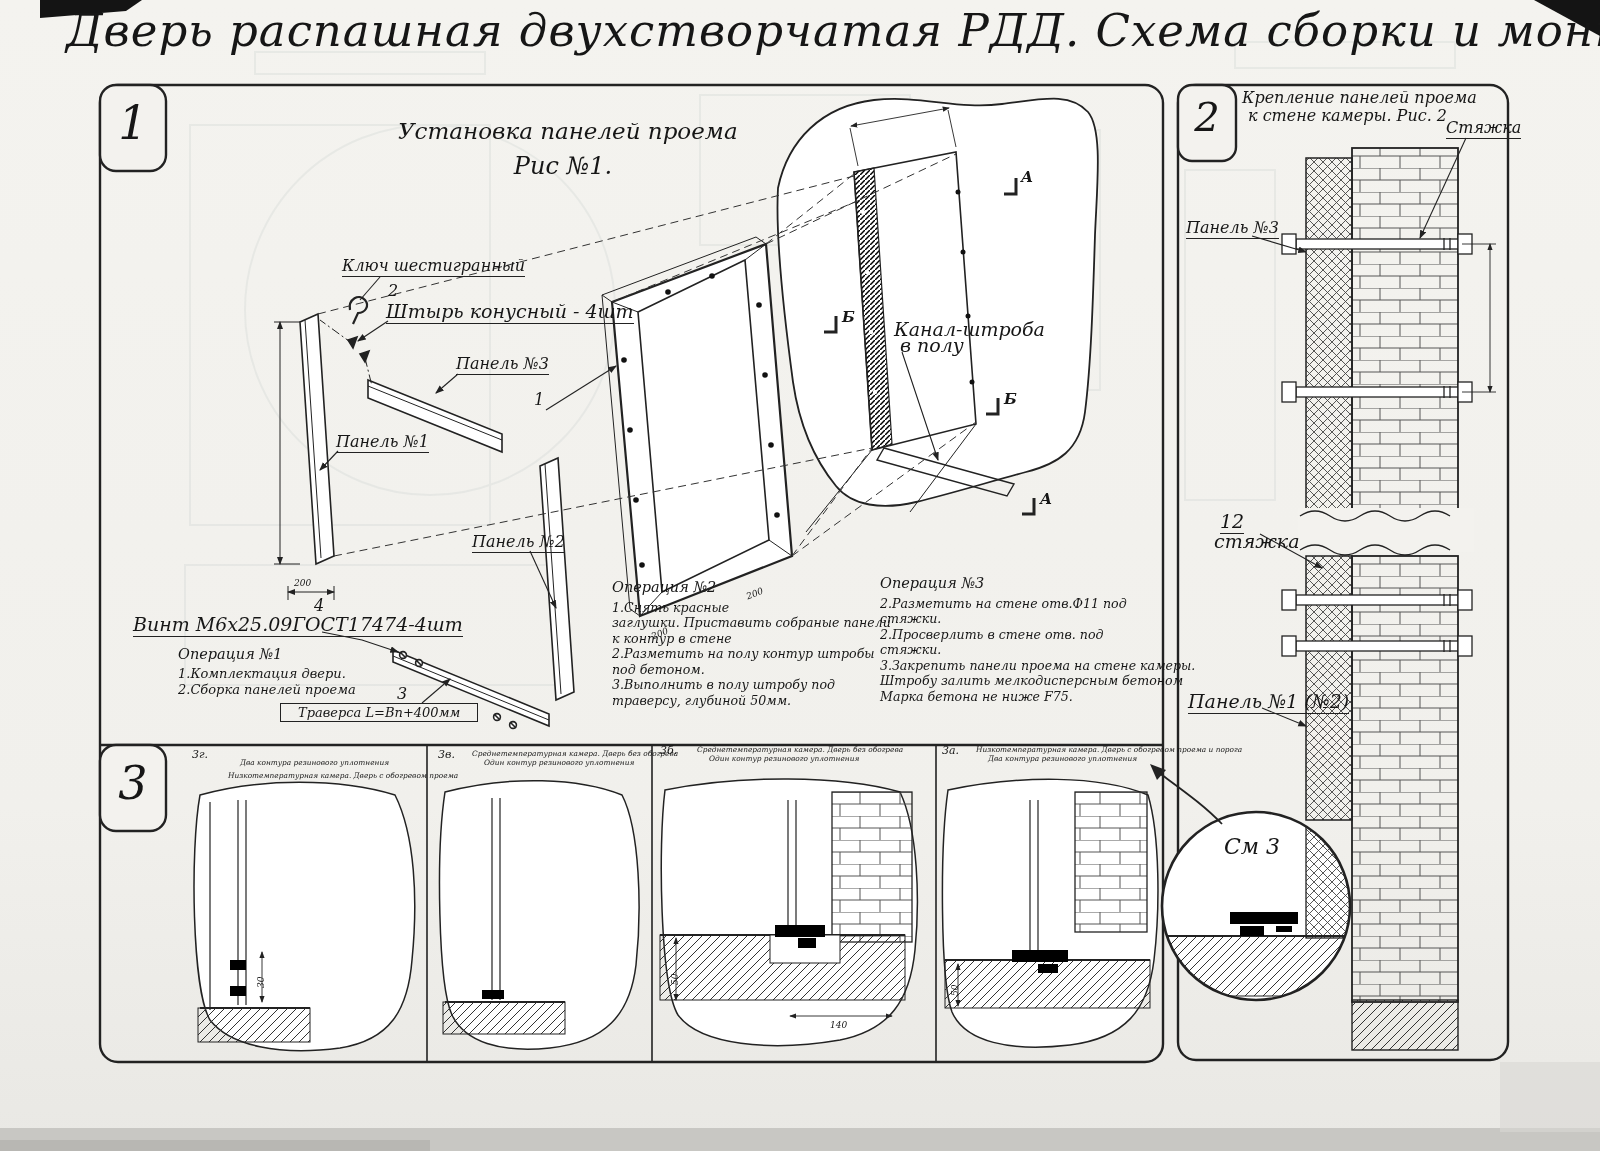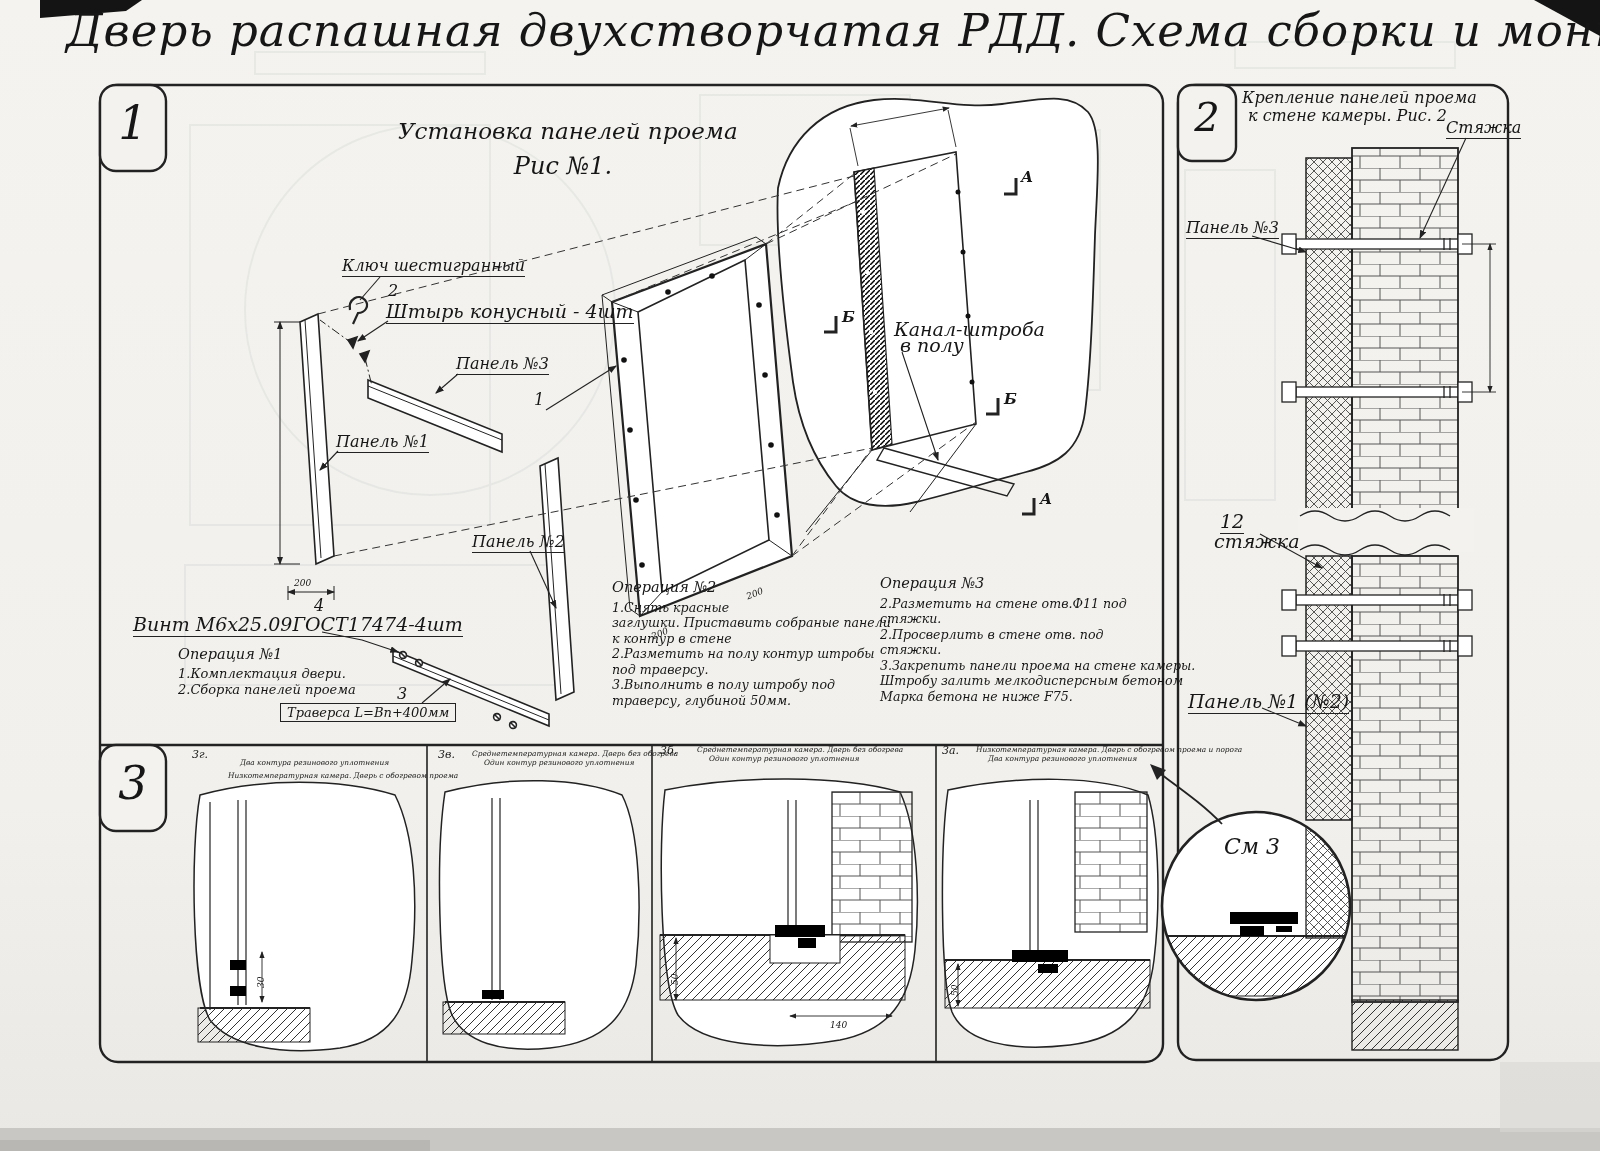--- a/index.html
+++ b/index.html
@@ -21,21 +21,21 @@
   .ops div{font-size:12.6px;line-height:15.5px}
   .ops .op-title{font-size:14.5px;margin-bottom:4px}
   .op1 div{font-size:13px;line-height:16px}
   .cap-id{font-size:11px}
   .cap{font-size:7.4px;line-height:8.8px}
   .dim{font-size:9px}
   .rot{transform:rotate(-90deg);transform-origin:left top}
   .tilt{transform:rotate(-21deg);transform-origin:left top}
   .mark{font-size:15px;font-weight:bold}
   .see{font-size:22px}
-  .trav-box{border:1.6px solid #222;padding:1px 6px;font-size:13px}
+  .trav-box{border:1.6px solid #222;padding:1px 17px;font-size:13px}
 </style>
 </head>
 <body>
 
 <svg class="art" width="1600" height="1151" viewBox="0 0 1600 1151">
   <defs>
     <marker id="arr" markerWidth="9" markerHeight="9" refX="7" refY="3" orient="auto-start-reverse">
       <path d="M0,0L8,3L0,6z" fill="#222"></path>
     </marker>
     <pattern id="hatch" width="9" height="9" patternUnits="userSpaceOnUse">
@@ -372,21 +372,21 @@
 
 <div class="t dim tilt" style="left:650px;top:632px">200</div>
 <div class="t dim tilt" style="left:745px;top:592px">200</div>
 
 <div class="t ops" style="left:612px;top:580px">
   <div class="op-title">Операция №2</div>
   <div>1.Снять красные</div>
   <div>заглушки. Приставить собраные панели</div>
   <div>к контур в стене</div>
   <div>2.Разметить на полу контур штробы</div>
-  <div>под траверсу.</div>
+  <div>под бетоном.</div>
   <div>3.Выполнить в полу штробу под</div>
   <div>траверсу, глубиной 50мм.</div>
 </div>
 
 <div class="t ops" style="left:880px;top:576px">
   <div class="op-title">Операция №3</div>
   <div>2.Разметить на стене отв.Ф11 под</div>
   <div>стяжки.</div>
   <div>2.Просверлить в стене отв.  под</div>
   <div>стяжки.</div>

